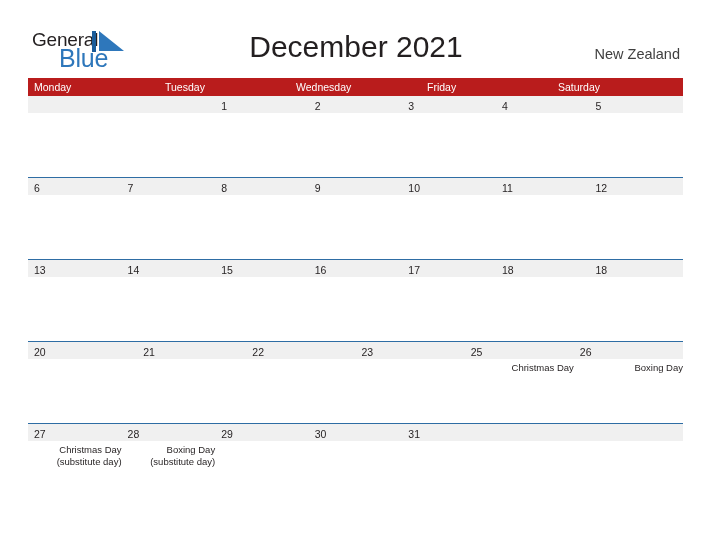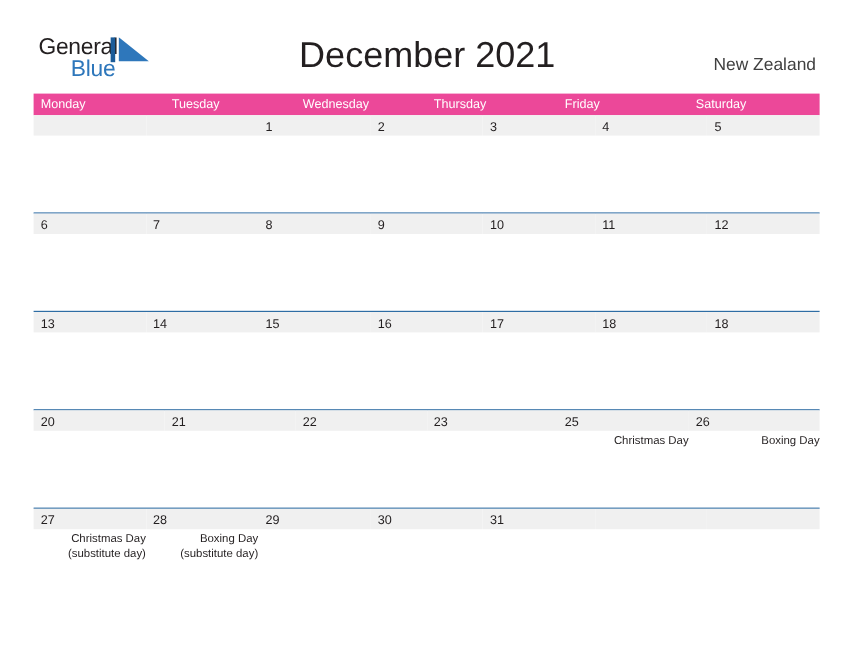--- a/index.html
+++ b/index.html
@@ -35,21 +35,21 @@
     font-size: 19px;
     color: #231f20;
     letter-spacing: -0.2px;
     line-height: 20px;
     white-space: nowrap;
   }
   .brand-blue {
     position: absolute;
     left: 27px;
     top: 18px;
-    font-size: 19px;
+    font-size: 25px;
     color: #2e77bb;
     letter-spacing: -0.2px;
     line-height: 20px;
     white-space: nowrap;
   }
   .brand-mark {
     position: absolute;
     left: 60px;
     top: 1px;
     width: 33px;
@@ -81,21 +81,21 @@
   
   .calendar {
     position: absolute;
     left: 28px;
     top: 78px;
     width: 655px;
   }
 
   .weekday-row {
     display: flex;
-    background: #ec4899;
+    background: #b91c1c;
     height: 18px;
   }
   .weekday {
     flex: 1 1 0;
     color: #ffffff;
     font-size: 10.5px;
     line-height: 18px;
     padding-left: 6px;
     box-sizing: border-box;
     white-space: nowrap;
@@ -168,21 +168,20 @@
   <h1 class="cal-title">December 2021</h1>
 
   <div class="country">New Zealand</div>
 </div>
 
 <div class="calendar">
   <div class="weekday-row" id="weekday-row">
       <div class="weekday">Monday</div>
       <div class="weekday">Tuesday</div>
       <div class="weekday">Wednesday</div>
-      <div class="weekday">Thursday</div>
       <div class="weekday">Friday</div>
       <div class="weekday">Saturday</div>
     </div>
   <div id="weeks-container">
       <div class="week-row">
         <div class="week-strip">
           <div class="day-cell">
             <div class="daynum-band"></div>
             <div class="day-num"></div>
           </div>

